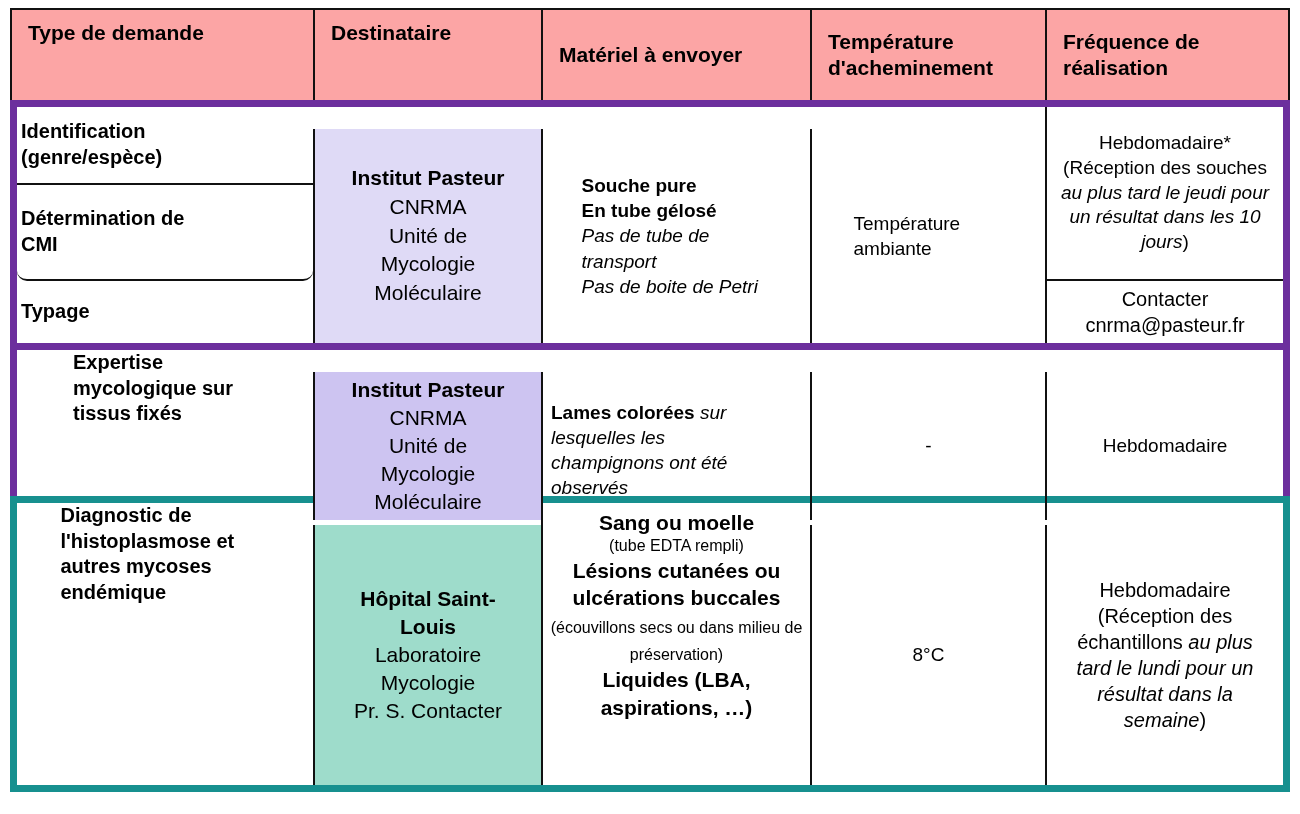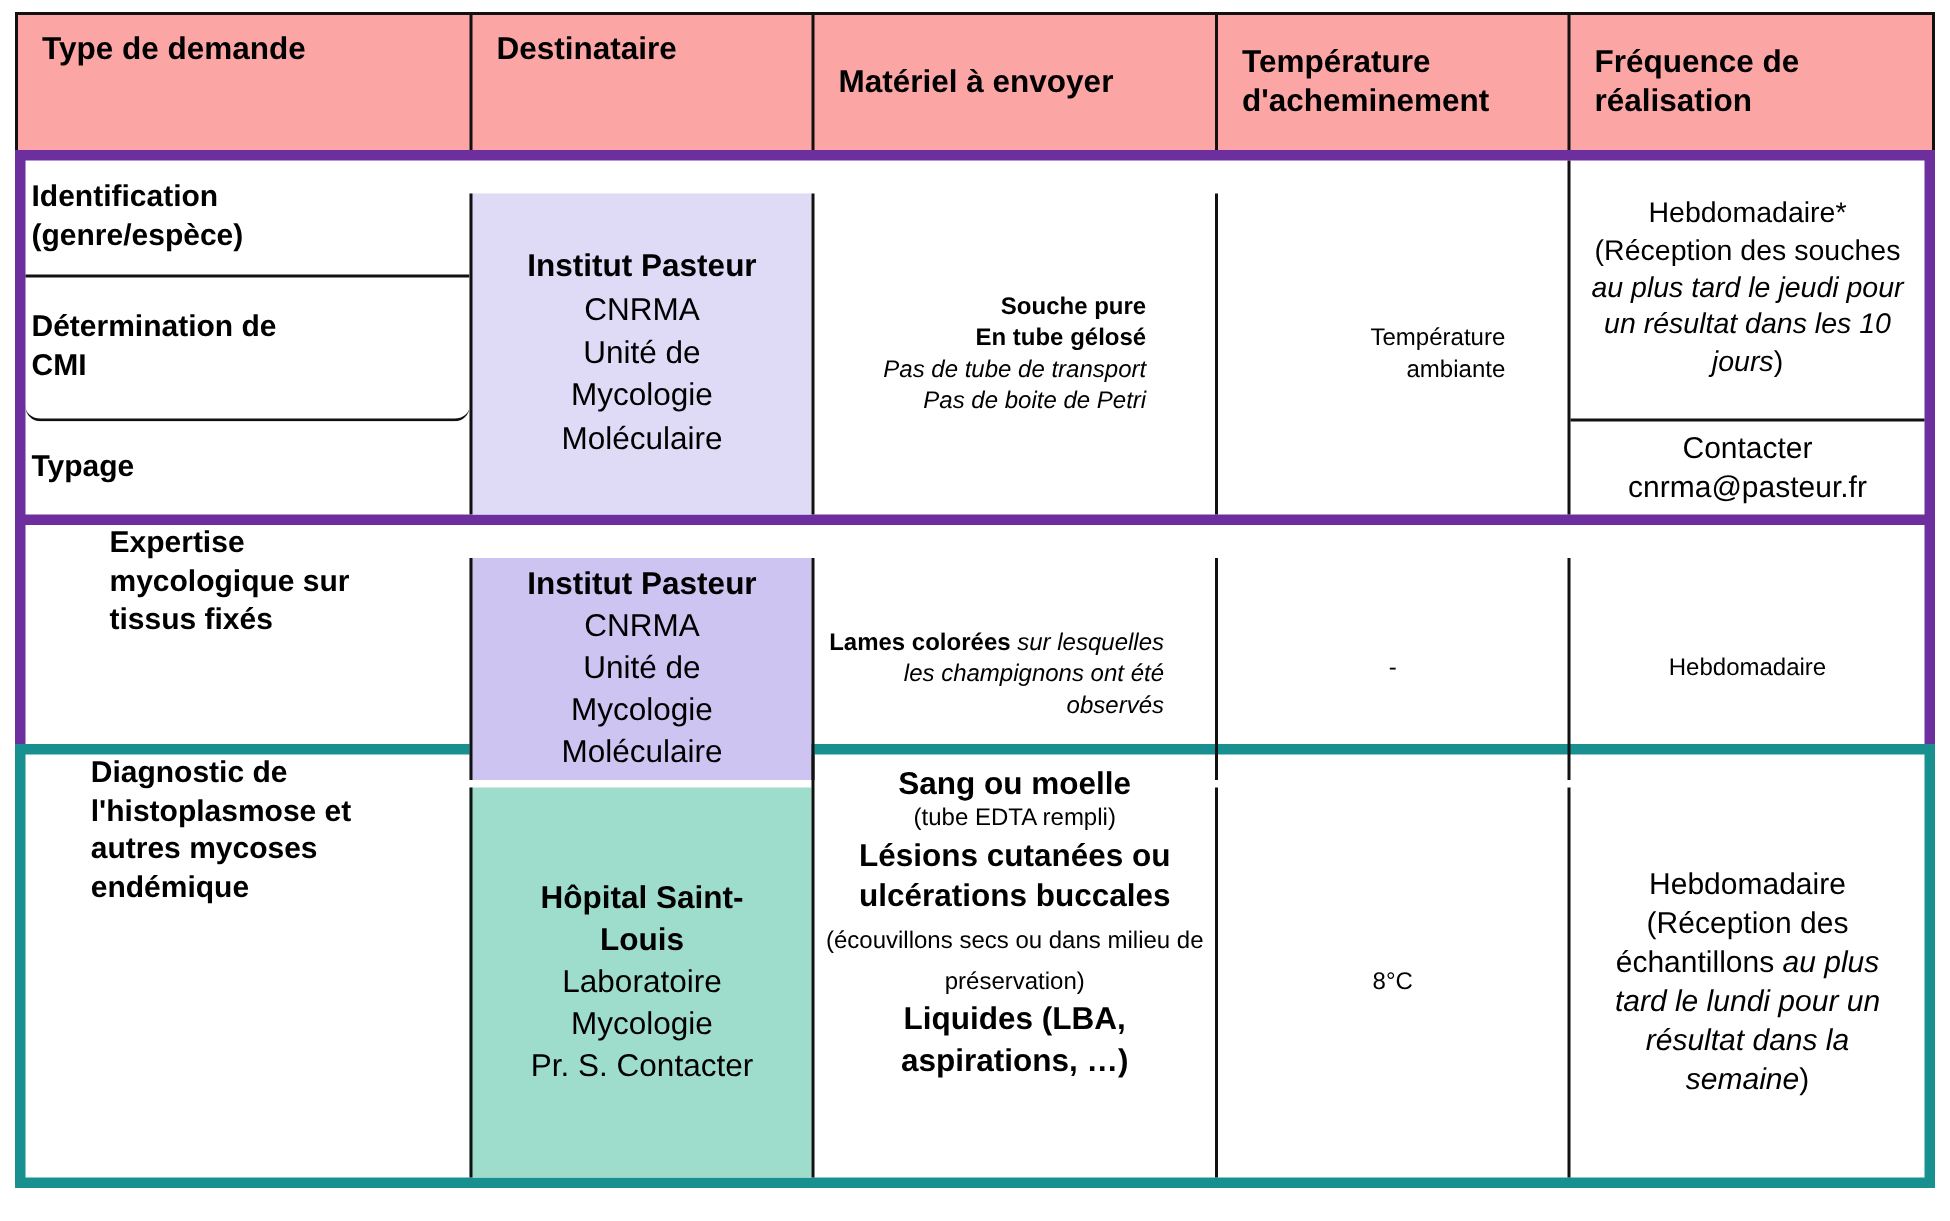--- a/index.html
+++ b/index.html
@@ -65,21 +65,21 @@
   .typecell .txt{max-width:205px;}
   .sub1{height:78px;border-bottom:2px solid var(--line);}
   .sub2{height:96px;border-bottom:2px solid var(--line);border-radius:10px;}
   .sub3{flex:1;}
   
   .dest{font-size:21px;line-height:1.38;text-align:center;}
   .bg-lav1{background:var(--lavender-1);}
   .bg-lav2{background:var(--lavender-2);}
   .bg-mint{background:var(--mint);}
   
-  .body-txt{font-size:16px;line-height:1.32;text-align:right;}
+  .body-txt{font-size:19px;line-height:1.32;text-align:left;}
   .small-txt{font-size:19px;line-height:1.3;text-align:center;}
   .freq-a{height:174px;border-bottom:2px solid var(--line);display:flex;align-items:center;justify-content:center;}
   .freq-b{flex:1;display:flex;align-items:center;justify-content:center;}
   .mat3 .reg{font-size:16px;font-weight:400;}
   .mat3{font-weight:700;font-size:21px;line-height:1.3;text-align:center;padding:6px 4px;}
 </style>
 </head>
 <body>
 
 <div class="sheet">

